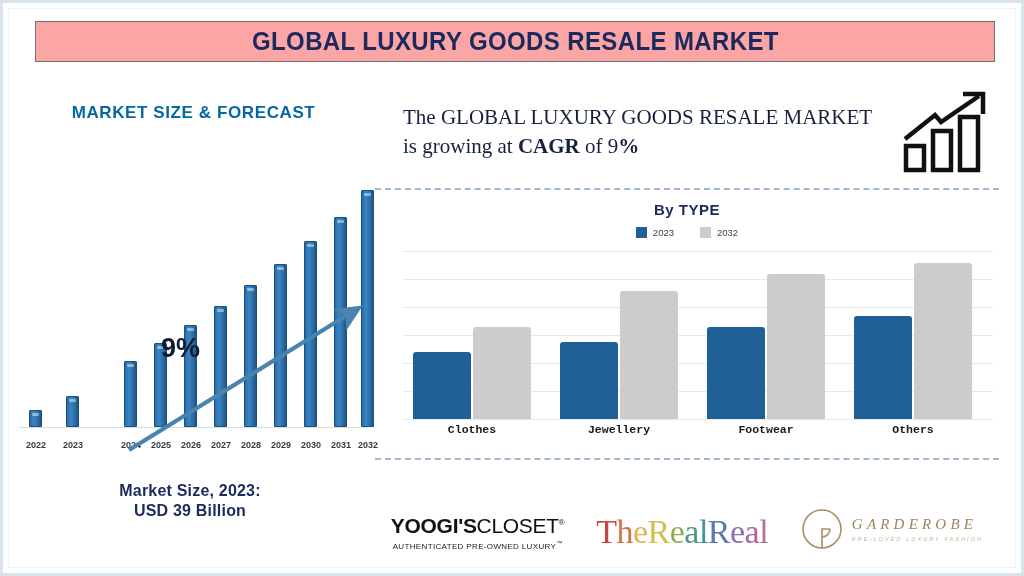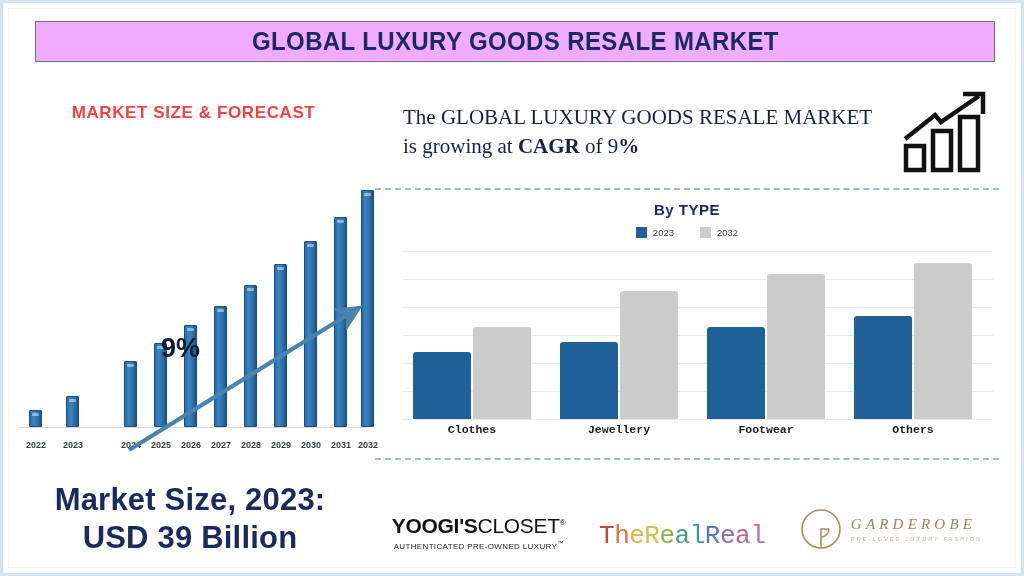--- a/index.html
+++ b/index.html
@@ -32,42 +32,42 @@
     position: absolute;
     left: 32px;
     top: 18px;
     width: 960px;
     height: 41px;
     border: 1px solid #6f7378;
     box-sizing: border-box;
     display: flex;
     align-items: center;
     justify-content: center;
-    background: #f0abfc;
+    background: #fca5a5;
   }
   .title-text {
     font-family: "Liberation Sans", sans-serif;
     font-size: 25px;
     font-weight: bold;
     color: #1b2a5e;
     letter-spacing: 0.4px;
     white-space: nowrap;
     transform: scaleX(0.96);
   }
 
   
   .left-heading {
     position: absolute;
     left: 18px;
     top: 100px;
     width: 345px;
     text-align: center;
     font-size: 17px;
     font-weight: bold;
-    color: #ef4444;
+    color: #0369a1;
     letter-spacing: 0.6px;
   }
 
   #left-chart {
     position: absolute;
     left: 8px;
     top: 150px;
     width: 360px;
     height: 275px;
   }
@@ -125,21 +125,21 @@
 
   .market-size-box {
     position: absolute;
     left: 12px;
     top: 478px;
     width: 350px;
     text-align: center;
     line-height: 1.22;
   }
   .market-size-box .ms-line {
-    font-size: 31px;
+    font-size: 16px;
     font-weight: bold;
     color: #1b2a5e;
     letter-spacing: 0.2px;
   }
 
   
   .dashed-line {
     position: absolute;
     height: 0;
     border-top: 2px dashed #9fb8cf;
@@ -269,22 +269,22 @@
     font-size: 8px;
     color: #222222;
     letter-spacing: 0.35px;
     margin-top: 2px;
     white-space: nowrap;
   }
   .logo-yoogis .yl-tm { font-size: 6px; vertical-align: super; }
 
   
   .logo-realreal .rr-text {
-    font-family: Liberation Mono, monospace;
-    font-size: 26px;
+    font-family: Liberation Serif, serif;
+    font-size: 34px;
     white-space: nowrap;
     letter-spacing: -0.5px;
   }
 
   
   .logo-garderobe { display: flex; align-items: center; gap: 8px; }
   .gd-mark { width: 44px; height: 44px; }
   .gd-textblock { text-align: left; font-style: italic; }
   .gd-name {
     font-family: "Liberation Serif", serif;

